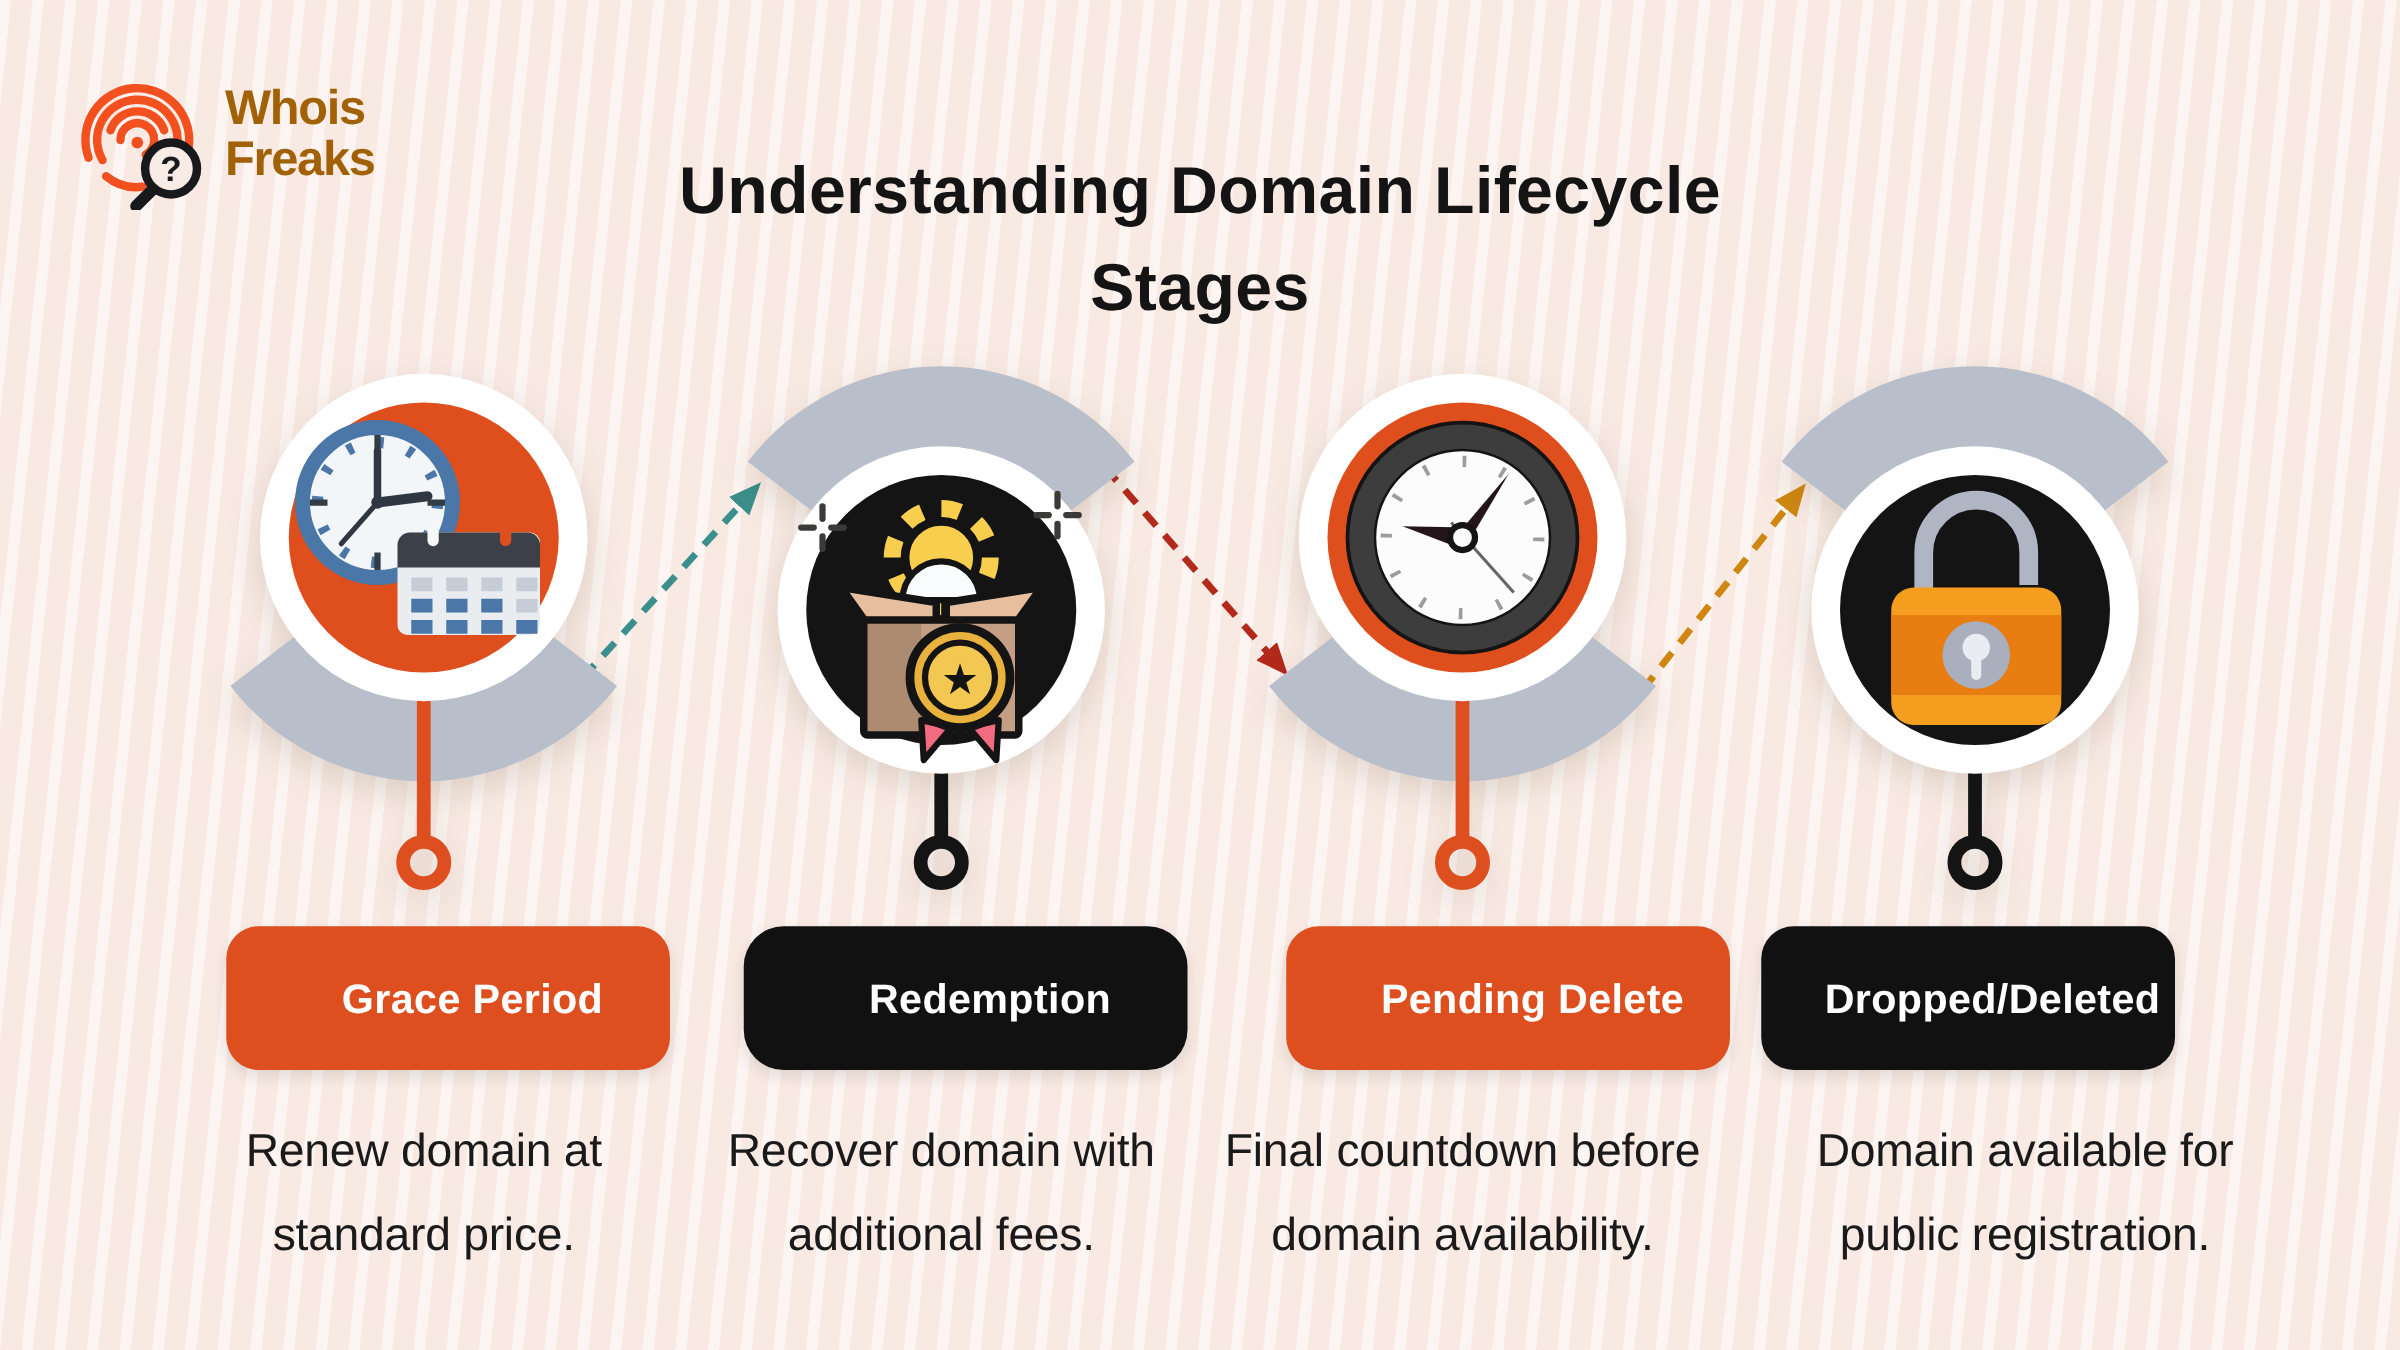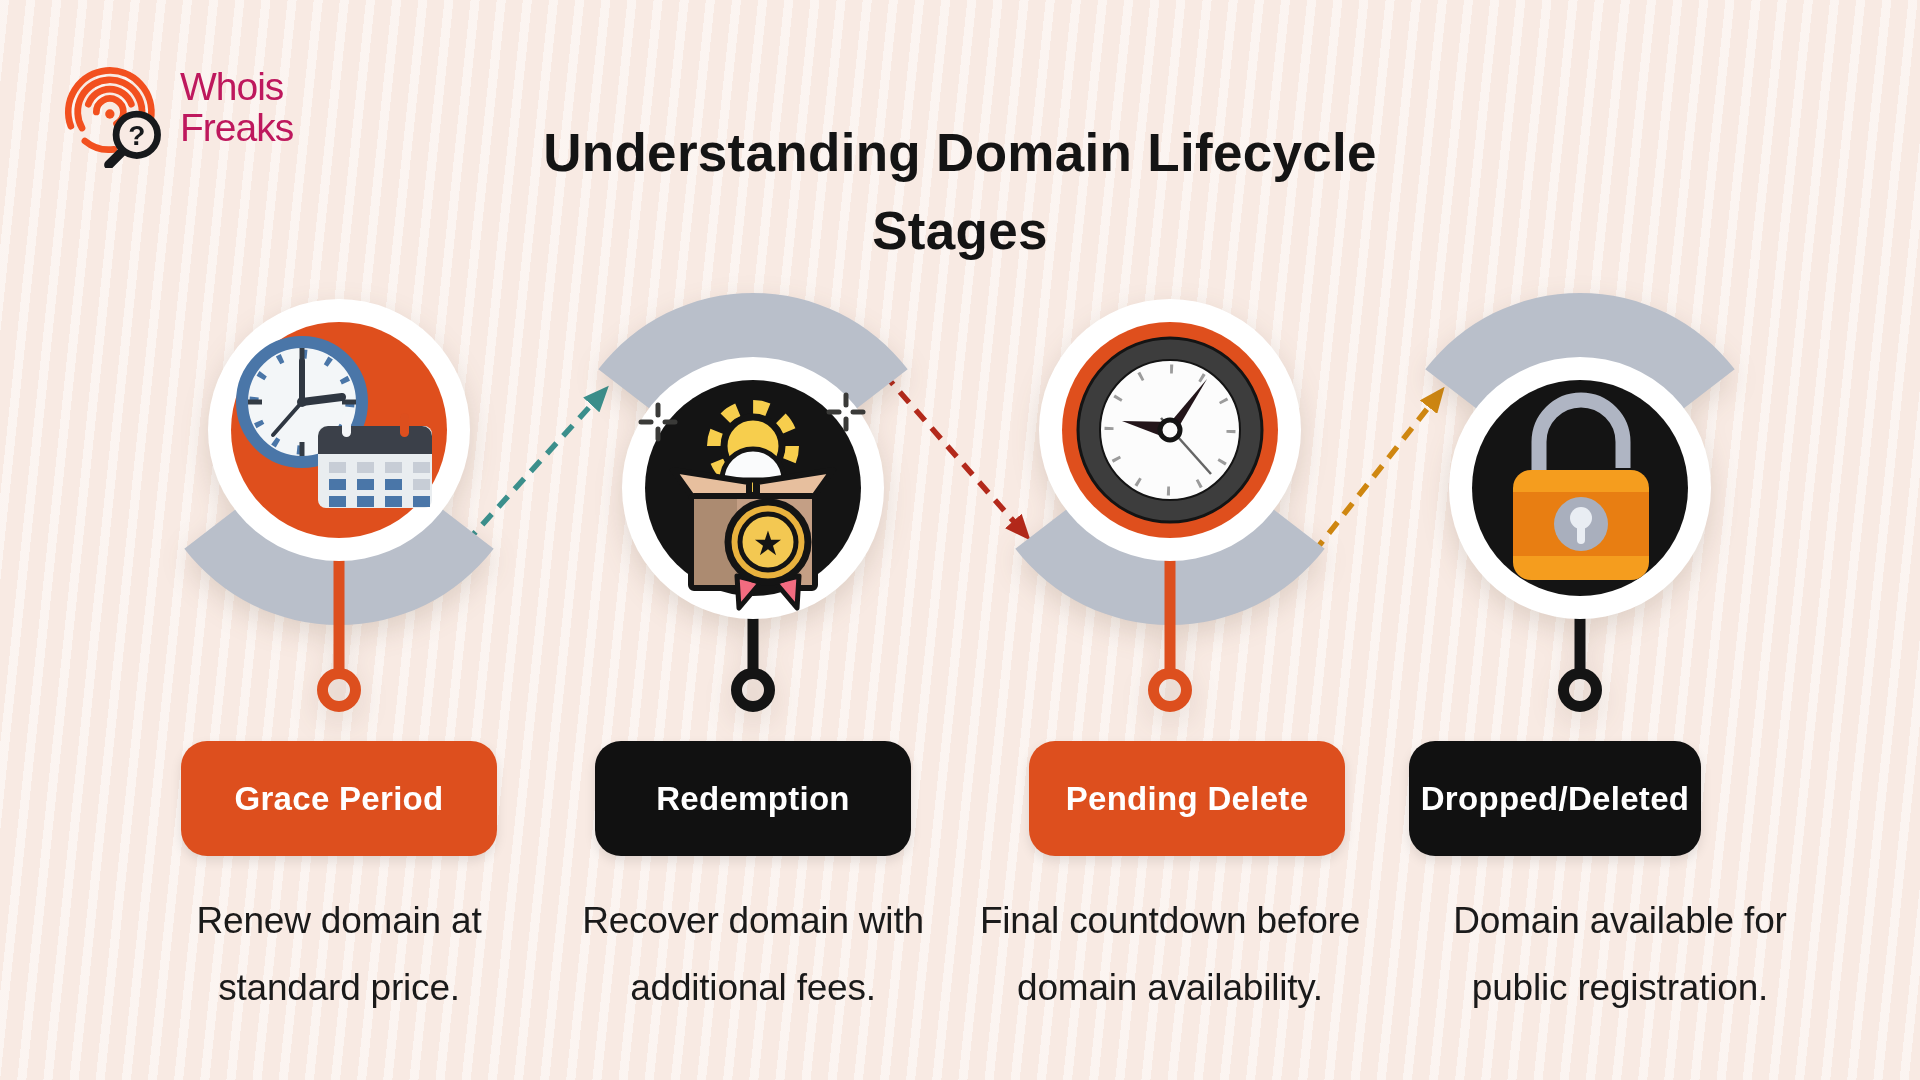--- a/index.html
+++ b/index.html
@@ -3,28 +3,28 @@
 <meta charset="utf-8">
 <style>
   html,body{margin:0;padding:0;}
   body{
     width:1920px;height:1080px;position:relative;overflow:hidden;
     font-family:"Liberation Sans",sans-serif;
     background-color:#F8EAE3;
     background-image:repeating-linear-gradient(96deg,rgba(255,255,255,.5) 0 9px,rgba(255,255,255,0) 9px 26px);
   }
   .logo{position:absolute;left:62px;top:58px;display:flex;align-items:flex-start;}
-  .logo-text{margin-left:14px;margin-top:8px;font-weight:normal;font-size:39px;line-height:41px;color:#be185d;letter-spacing:-1px;}
+  .logo-text{margin-left:14px;margin-top:8px;font-weight:bold;font-size:39px;line-height:41px;color:#a16207;letter-spacing:-1px;}
   .title{position:absolute;left:0;right:0;top:78px;text-align:center;font-weight:bold;
          font-size:53px;line-height:78px;color:#141414;letter-spacing:.3px;white-space:pre-line;}
   .stage-svg{position:absolute;top:230px;width:380px;height:500px;filter:drop-shadow(0 10px 14px rgba(90,60,40,.16));}
   .arrows{position:absolute;left:0;top:0;width:1920px;height:1080px;}
   .stage-button{position:absolute;top:741px;height:115px;border:none;border-radius:26px;
       color:#FFFFFF;font-family:"Liberation Sans",sans-serif;font-weight:bold;font-size:33px;letter-spacing:.3px;
-      display:flex;align-items:center;justify-content:center;box-shadow:0 5px 12px rgba(0,0,0,.10);}
+      display:flex;align-items:center;justify-content:center;box-shadow:0 5px 12px rgba(0,0,0,.10);padding-left:39px;}
   .stage-desc{position:absolute;top:888px;width:420px;text-align:center;color:#1A1A1A;
       font-size:37px;line-height:1.8;letter-spacing:-.2px;white-space:pre-line;}
 </style>
 </head>
 <body>
 
 <div class="logo">
   <svg width="104" height="110" viewBox="0 0 100 106">
     <g fill="none" stroke="#F2501F" stroke-width="6.5" stroke-linecap="round">
       <path d="M 8.4 65.7 A 40 40 0 1 1 85.4 58.9"></path>
@@ -172,21 +172,21 @@
     <path d="M 149 298 L 149 212 A 42 42 0 0 1 233 212 L 233 238" fill="none" stroke="#AFB5C3" stroke-width="15"></path>
     <rect x="123" y="240" width="136" height="110" rx="18" fill="#F59D1E"></rect>
     <rect x="123" y="262" width="136" height="64" fill="#E87E12"></rect>
     <circle cx="191" cy="294" r="27" fill="#A9AFBD"></circle>
     <circle cx="191" cy="288" r="11" fill="#E9EDF3"></circle>
     <rect x="187" y="292" width="8" height="22" rx="4" fill="#E9EDF3"></rect>
   </g>
 </svg>
 
 <div class="stage-button" style="left: 181px; width: 316px; background: rgb(221, 79, 30);">Grace Period</div>
-<div class="stage-button" style="left: 595px; width: 316px; background: rgb(17, 17, 17);">Redemption</div>
+<div class="stage-button" style="left: 595px; width: 316px; background: rgb(17, 17, 17); border-radius: 32px;">Redemption</div>
 <div class="stage-button" style="left: 1011px; width: 316px; background: rgb(221, 79, 30); margin-left: 18px;">Pending Delete</div>
 <div class="stage-button" style="left: 1409px; width: 292px; background: rgb(17, 17, 17);">Dropped/Deleted</div>
 
 <div class="stage-desc" style="left:129px">Renew domain at
 standard price.</div>
 <div class="stage-desc" style="left:543px">Recover domain with
 additional fees.</div>
 <div class="stage-desc" style="left:960px">Final countdown before
 domain availability.</div>
 <div class="stage-desc" style="left:1410px">Domain available for

